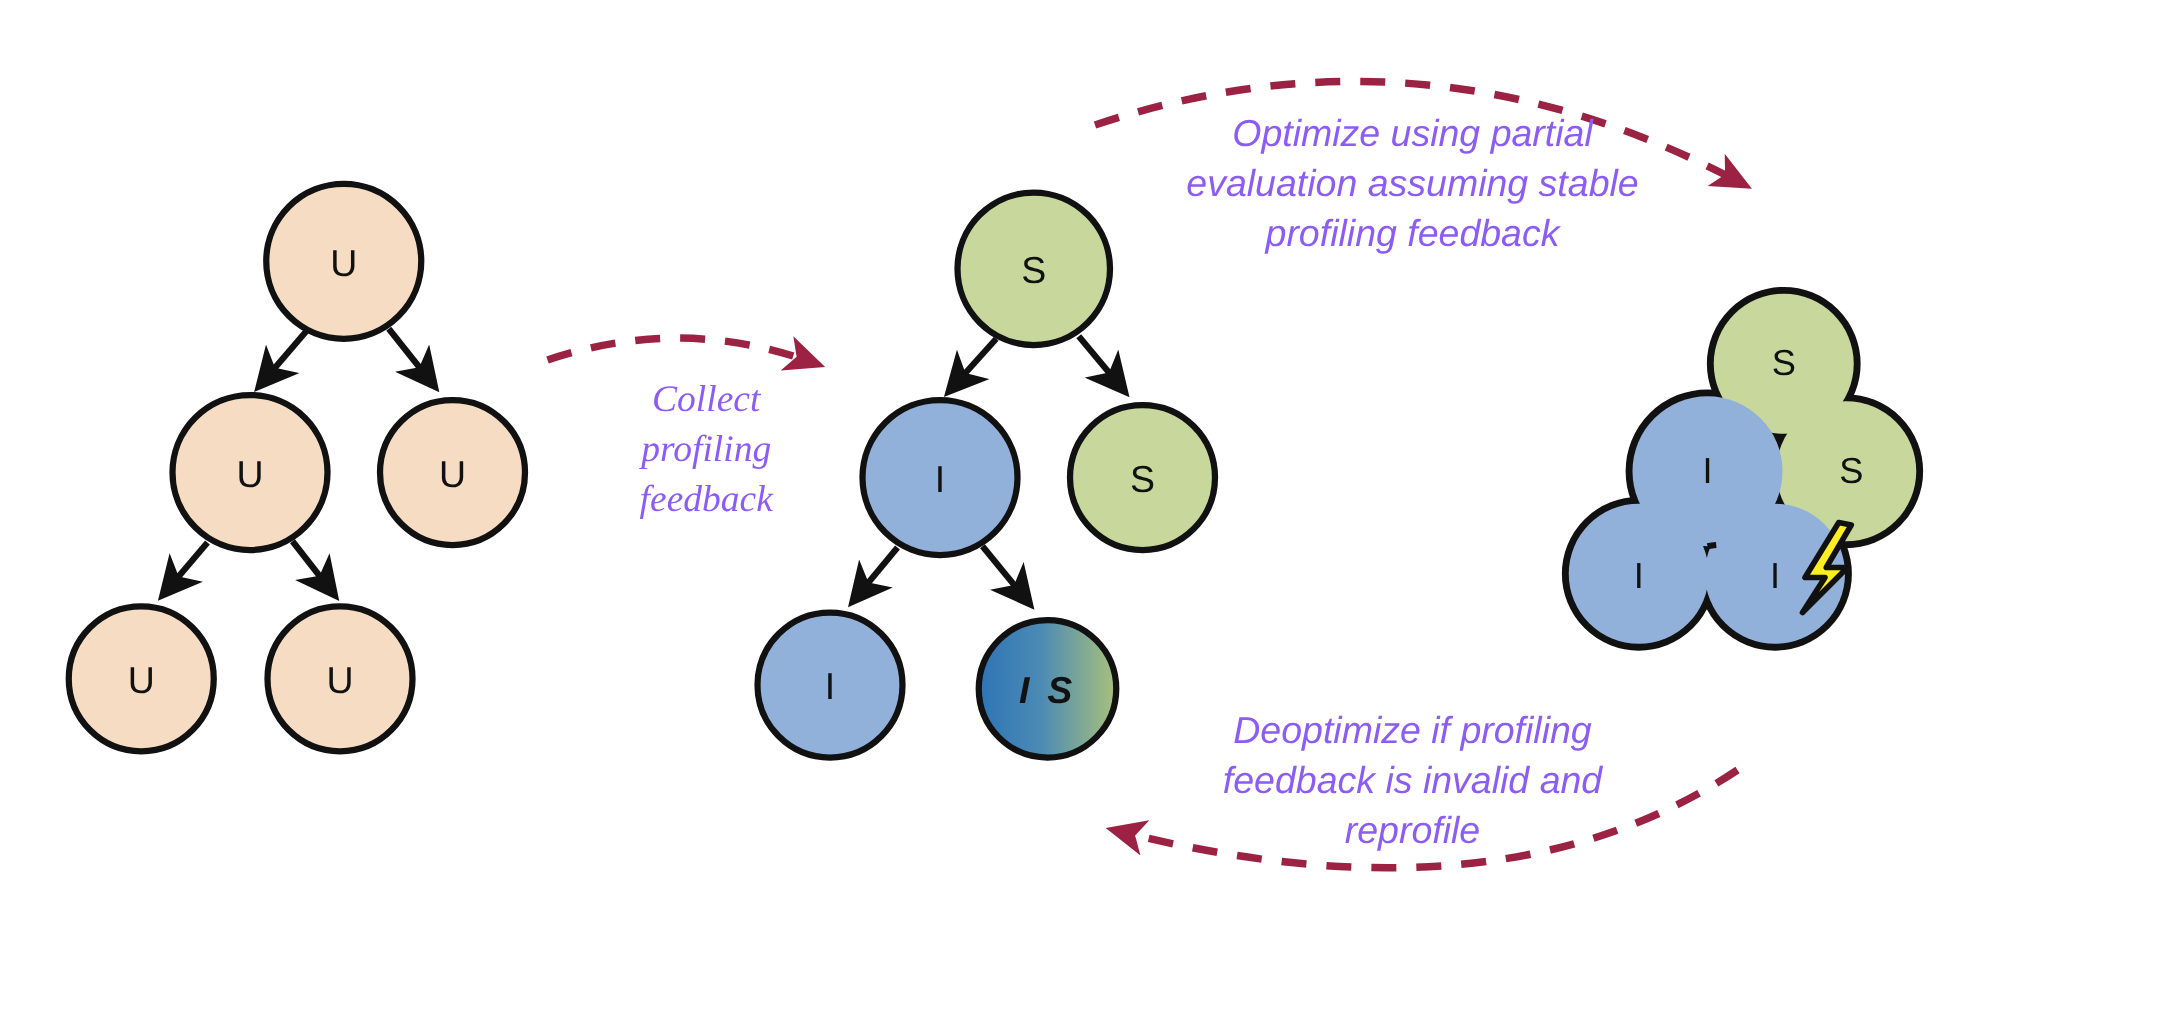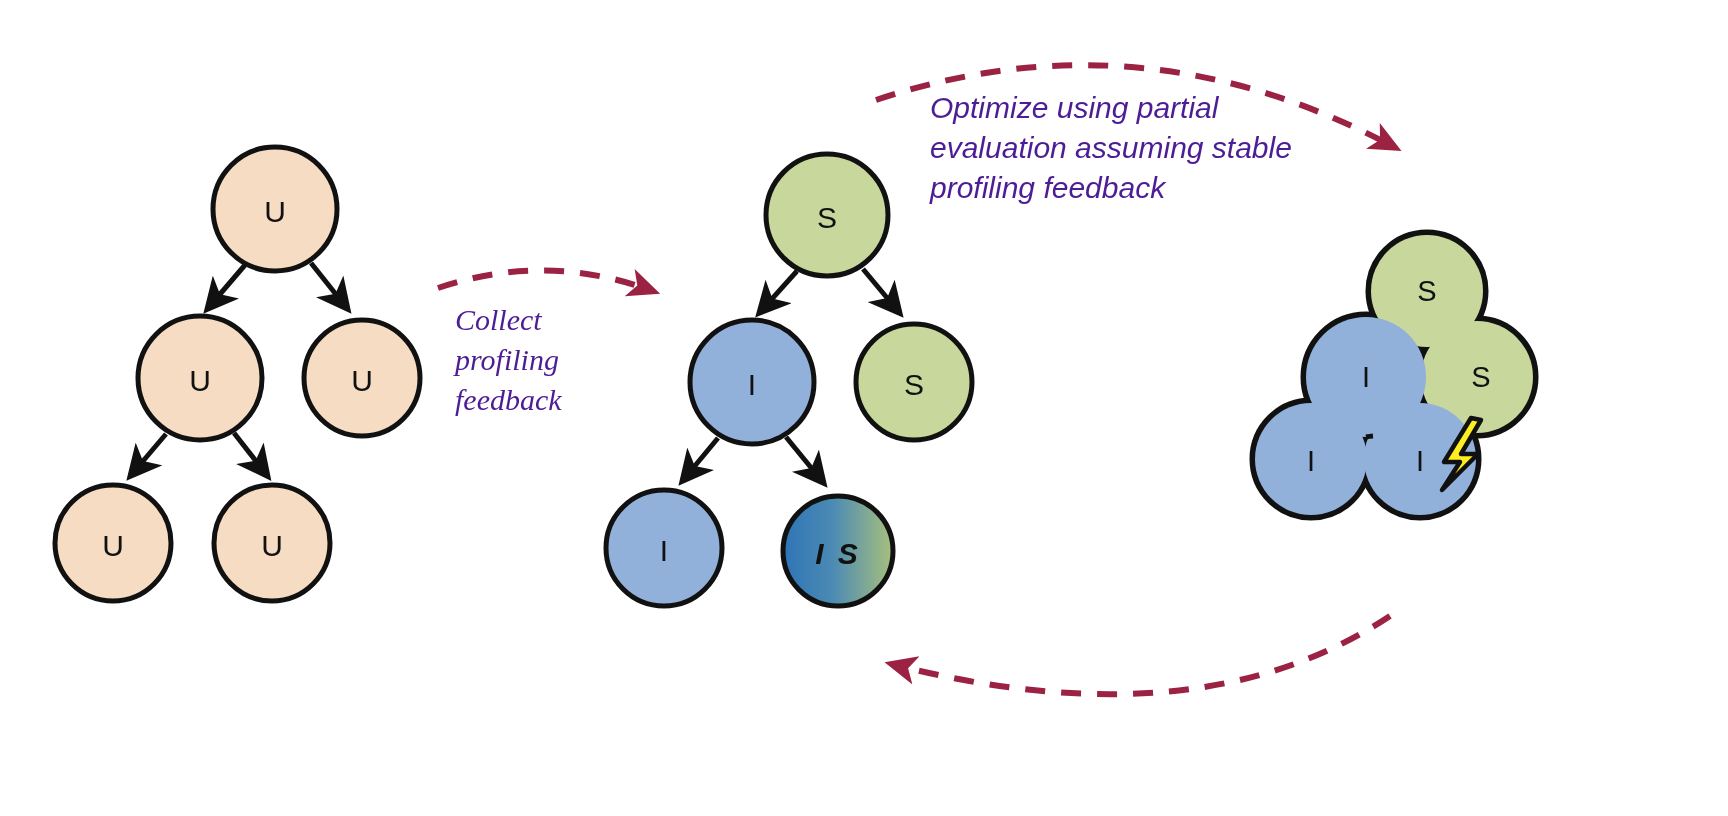--- a/index.html
+++ b/index.html
@@ -21,26 +21,26 @@
   }
   #canvas {
     position: absolute;
     top: 0;
     left: 0;
     width: 1728px;
     height: 816px;
   }
   .lbl {
     position: absolute;
-    color: #4c1d95;
+    color: #8b5cf6;
     font-style: italic;
     font-family: "Liberation Sans", sans-serif;
     font-size: 30px;
     line-height: 1.33;
-    text-align: left;
+    text-align: center;
     white-space: pre-line;
     pointer-events: none;
   }
   #label-collect {
     left: 455px;
     top: 300px;
     width: 220px;
     font-family: Liberation Serif, serif;
   }
   #label-optimize {
@@ -162,14 +162,17 @@
   </svg>
 
   <div class="lbl" id="label-collect">Collect
 profiling
 feedback</div>
 
   <div class="lbl" id="label-optimize">Optimize using partial
 evaluation assuming stable
 profiling feedback</div>
 
+  <div class="lbl" id="label-deoptimize">Deoptimize if profiling
+feedback is invalid and
+reprofile</div>
 
 </div>
 
 </body></html>

